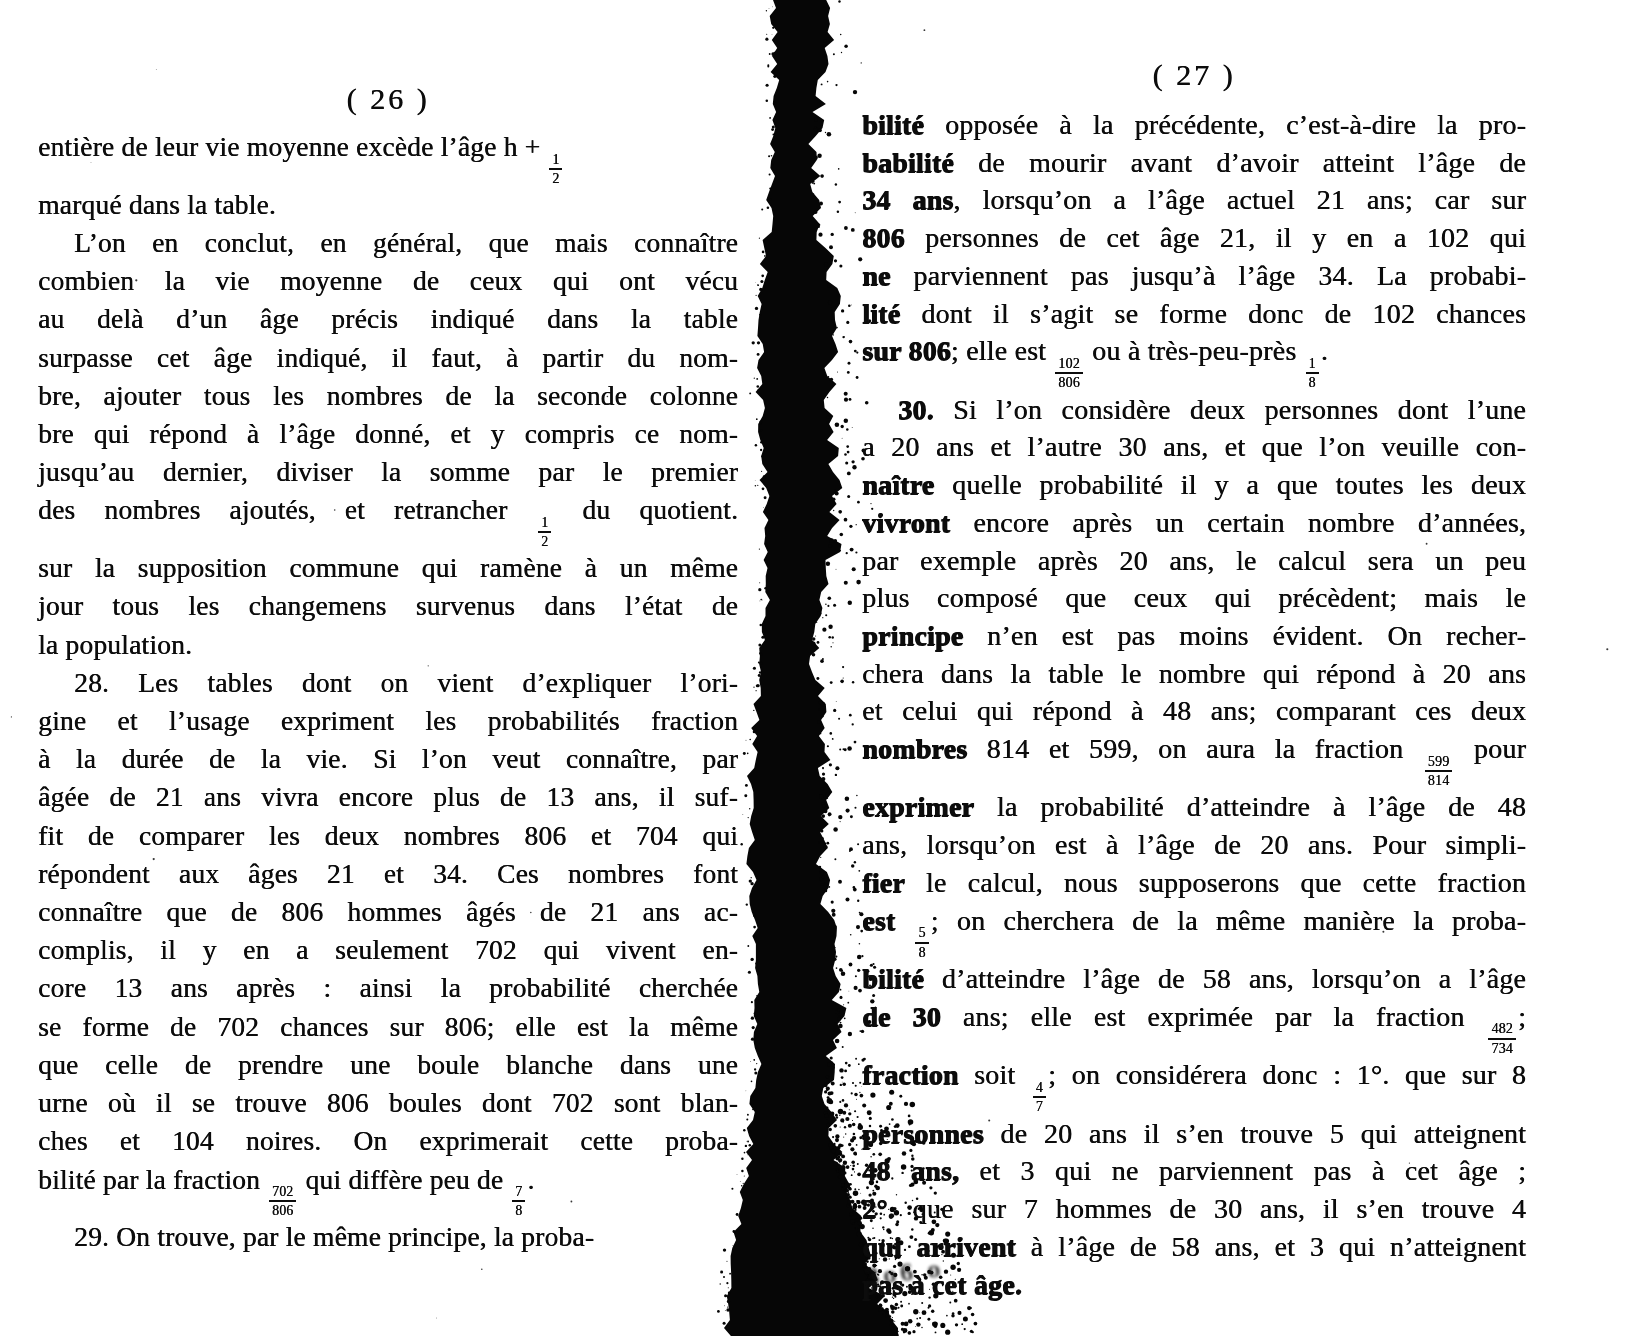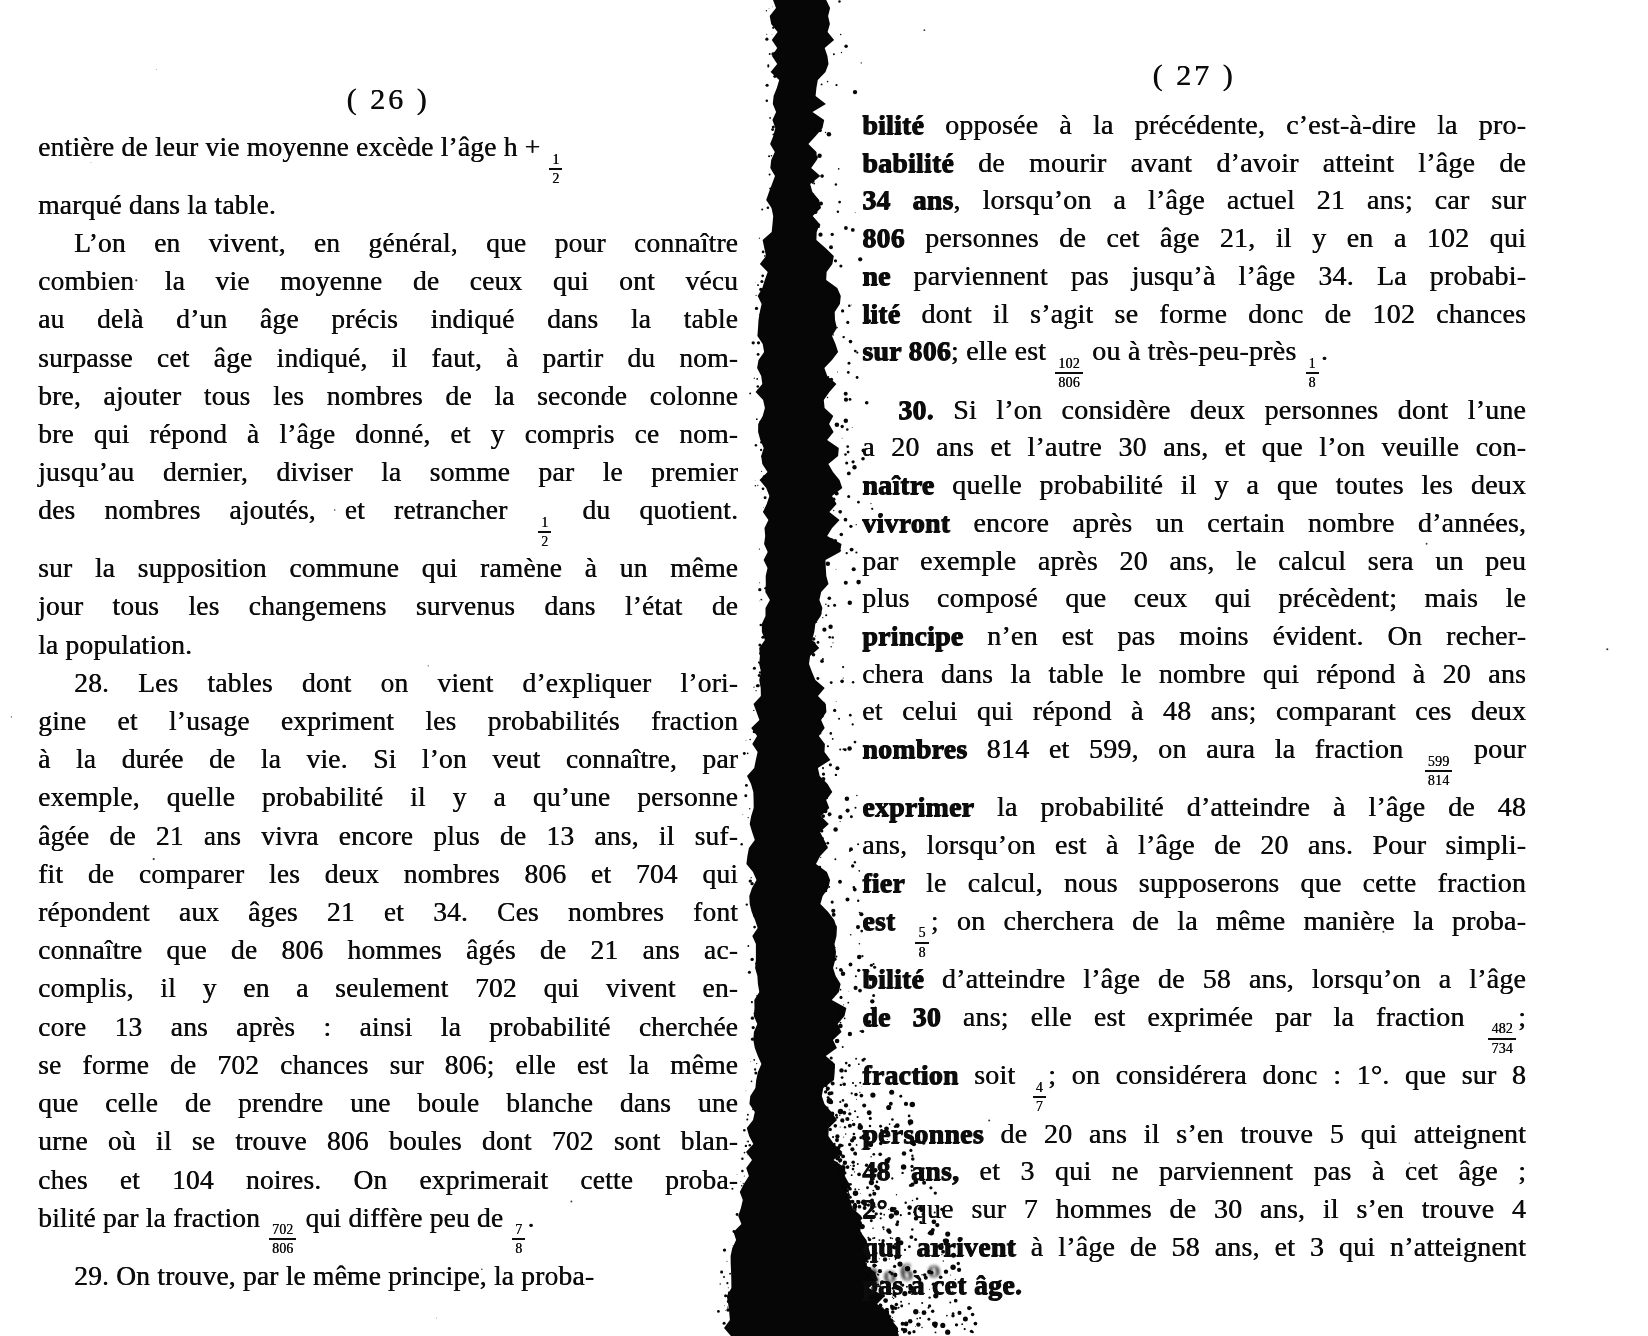--- a/index.html
+++ b/index.html
@@ -1041,38 +1041,37 @@
 </svg>
 
 <div class="page" id="page-left">
   <div class="page-header">( 26 )</div>
   <div class="lines">
       <div class="tline end">entière de leur vie moyenne excède l’âge h + <span class="frac">
           <span class="num">1</span>
           <span class="den">2</span>
         </span></div>
       <div class="tline end">marqué dans la table.</div>
-      <div class="tline indent">L’on en vivent, en général, que pour connaître</div>
+      <div class="tline indent">L’on en conclut, en général, que mais connaître</div>
       <div class="tline">combien la vie moyenne de ceux qui ont vécu</div>
       <div class="tline">au delà d’un âge précis indiqué dans la table</div>
       <div class="tline">surpasse cet âge indiqué, il faut, à partir du nom-</div>
       <div class="tline">bre, ajouter tous les nombres de la seconde colonne</div>
       <div class="tline">bre qui répond à l’âge donné, et y compris ce nom-</div>
       <div class="tline">jusqu’au dernier, diviser la somme par le premier</div>
       <div class="tline">des nombres ajoutés, et retrancher <span class="frac">
           <span class="num">1</span>
           <span class="den">2</span>
         </span> du quotient.</div>
       <div class="tline">sur la supposition commune qui ramène à un même</div>
       <div class="tline">jour tous les changemens survenus dans l’état de</div>
       <div class="tline end">la population.</div>
       <div class="tline indent">28.  Les tables dont on vient d’expliquer l’ori-</div>
       <div class="tline">gine et l’usage expriment les probabilités fraction</div>
       <div class="tline">à la durée de la vie. Si l’on veut connaître, par</div>
-      <div class="tline">exemple, quelle probabilité il y a qu’une personne</div>
       <div class="tline">âgée de 21 ans vivra encore plus de 13 ans, il suf-</div>
       <div class="tline">fit de comparer les deux nombres 806 et 704 qui</div>
       <div class="tline">répondent aux âges 21 et 34. Ces nombres font</div>
       <div class="tline">connaître que de 806 hommes âgés de 21 ans ac-</div>
       <div class="tline">complis, il y en a seulement 702 qui vivent en-</div>
       <div class="tline">core 13 ans après : ainsi la probabilité cherchée</div>
       <div class="tline">se forme de 702 chances sur 806; elle est la même</div>
       <div class="tline">que celle de prendre une boule blanche dans une</div>
       <div class="tline">urne où il se trouve 806 boules dont 702 sont blan-</div>
       <div class="tline">ches et 104 noires. On exprimerait cette proba-</div>

